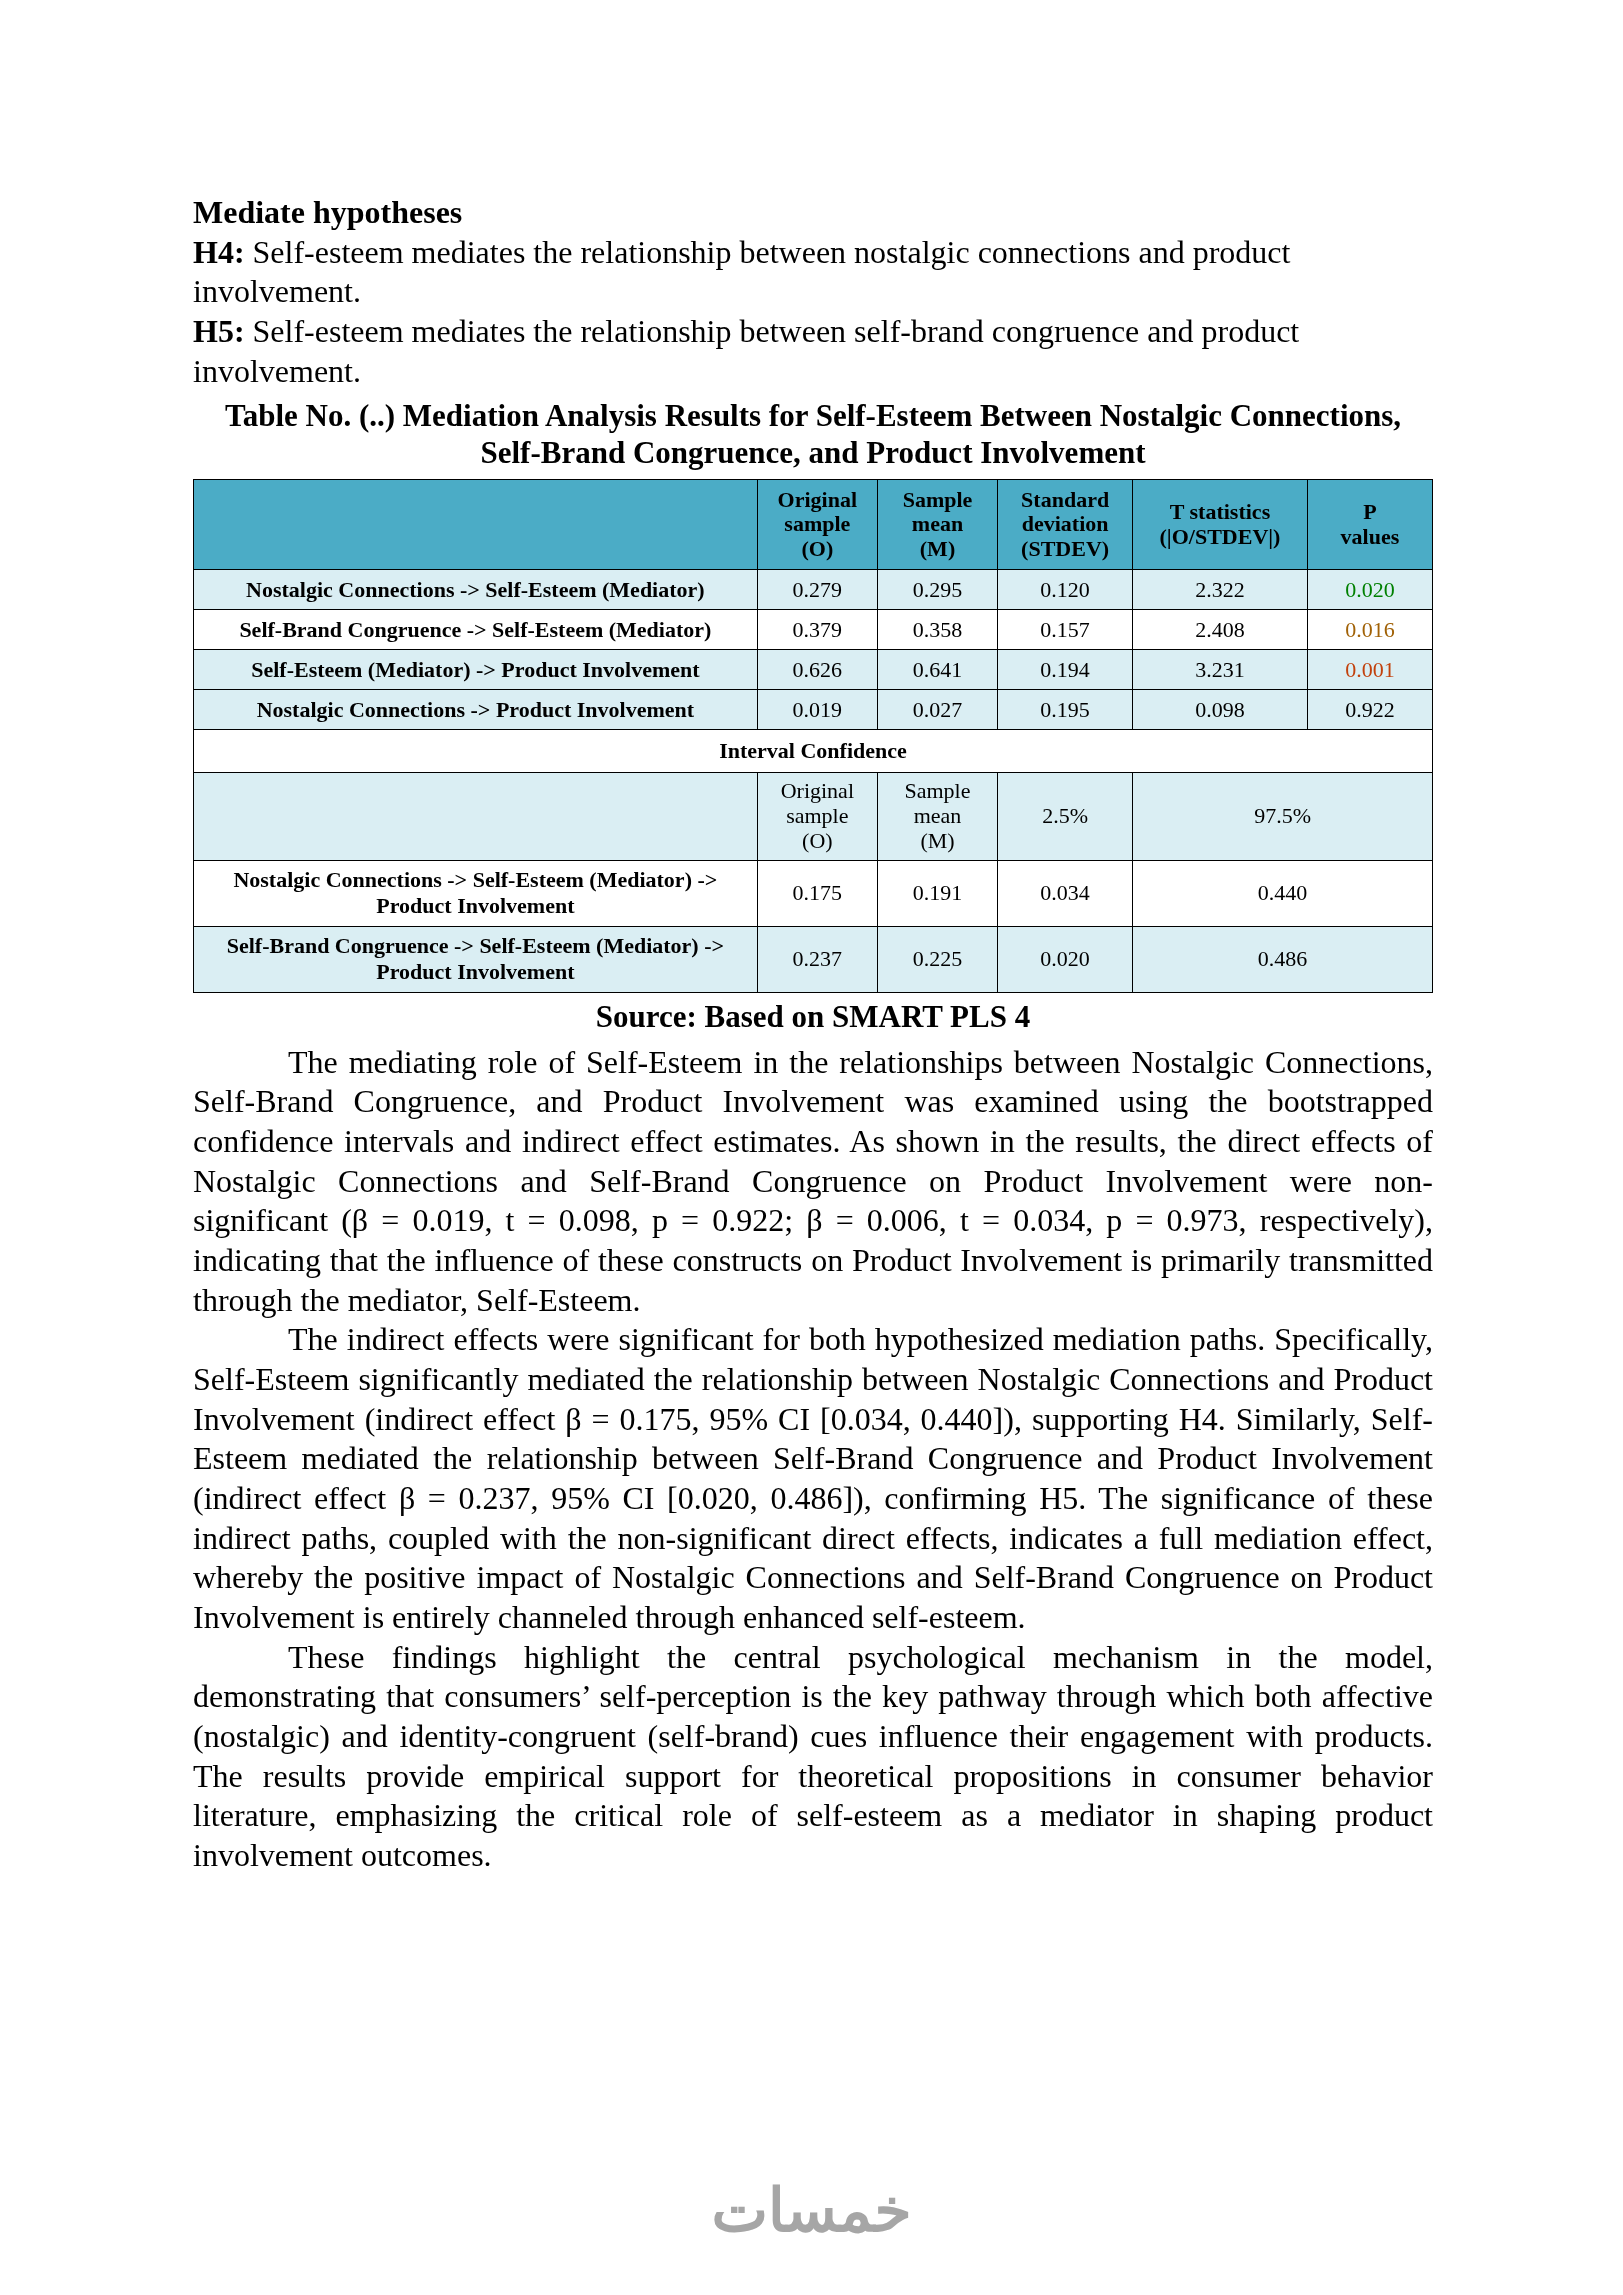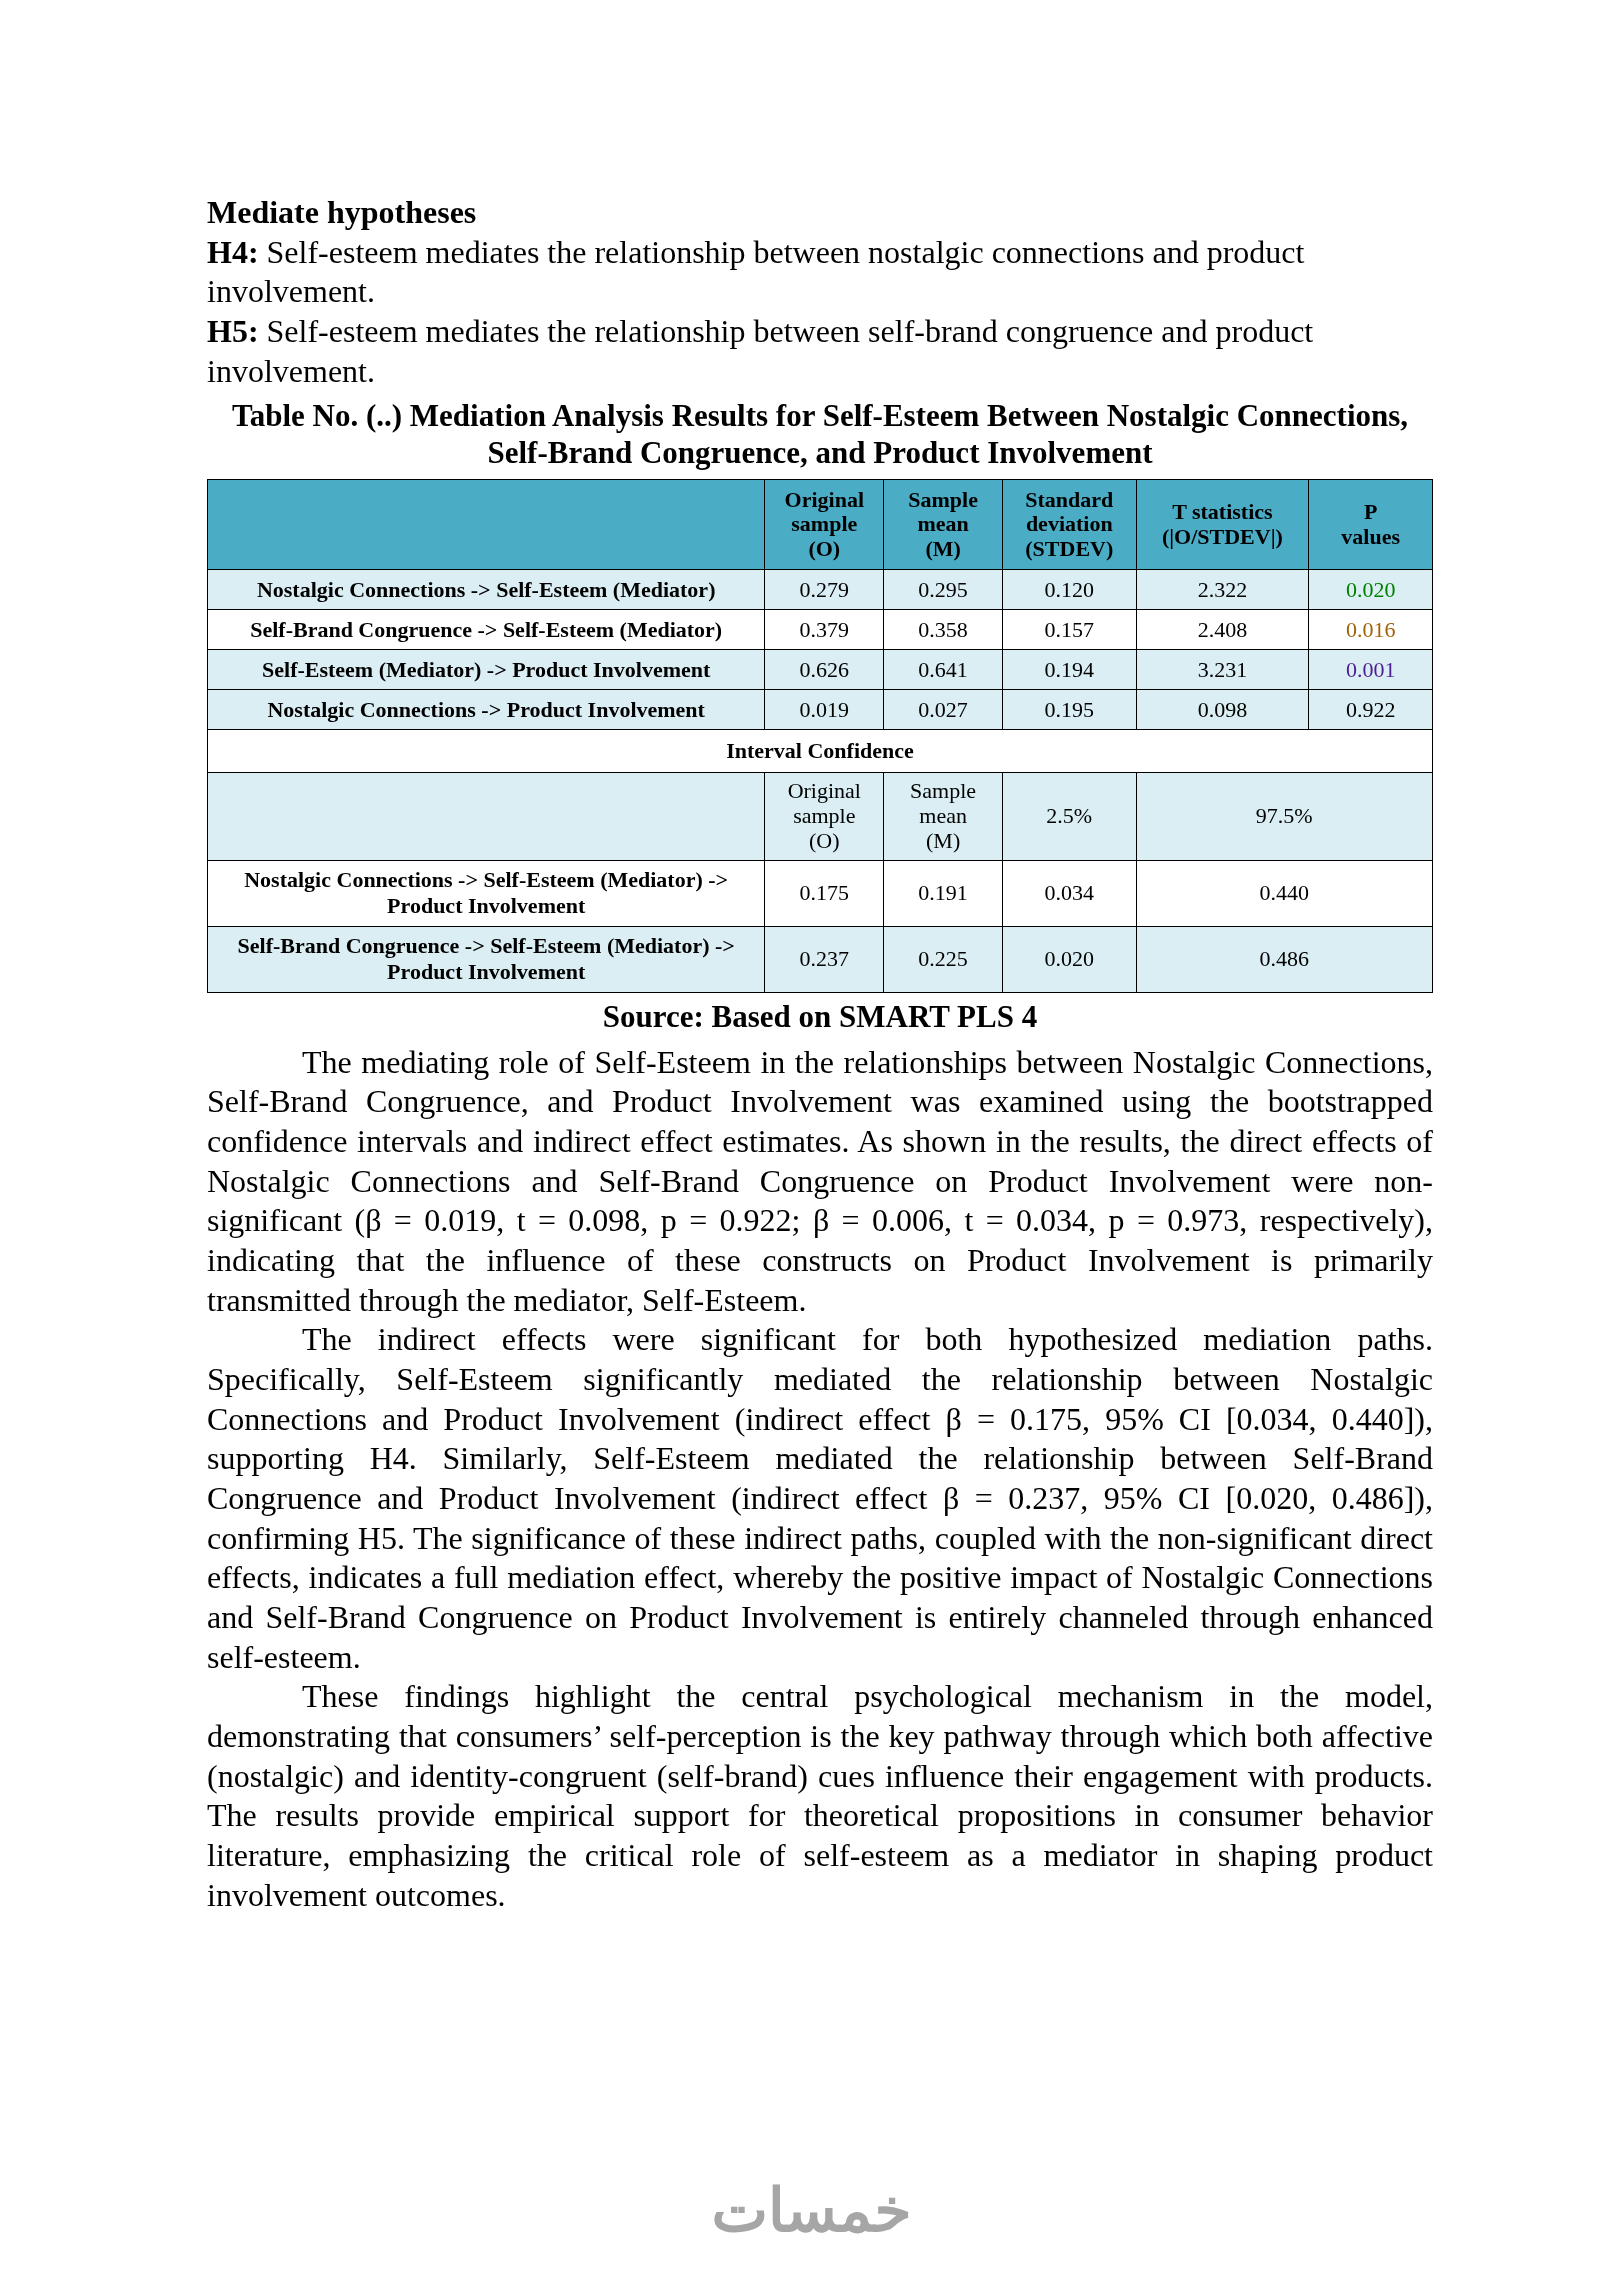--- a/index.html
+++ b/index.html
@@ -8,21 +8,21 @@
     width:1623px;
     height:2295px;
     margin:0 auto;
     background:#ffffff;
     font-family:"Liberation Serif", serif;
     color:#000;
     overflow:hidden;
   }
   .content { padding:193px 190px 0 193px; }
   p { margin:0; }
-  .body-text { font-size:32px; line-height:1.24;margin-left:14px; }
+  .body-text { font-size:32px; line-height:1.24; }
   .hypo-head { font-weight:bold; }
   .table-title {
     font-weight:bold;
     text-align:center;
     font-size:31px;
     line-height:1.22;
     margin-top:5.2px;
     padding:0 19.6px;
   }
   table.med {
@@ -126,21 +126,21 @@
           <td>0.157</td>
           <td>2.408</td>
           <td style="color: #a16207;">0.016</td>
         </tr>
         <tr class="band">
           <td class="lbl">Self-Esteem (Mediator) -&gt; Product Involvement</td>
           <td>0.626</td>
           <td>0.641</td>
           <td>0.194</td>
           <td>3.231</td>
-          <td style="color: #4c1d95;">0.001</td>
+          <td style="color: #c2410c;">0.001</td>
         </tr>
         <tr class="band">
           <td class="lbl">Nostalgic Connections -&gt; Product Involvement</td>
           <td>0.019</td>
           <td>0.027</td>
           <td>0.195</td>
           <td>0.098</td>
           <td style="color: #000000;">0.922</td>
         </tr>
 

